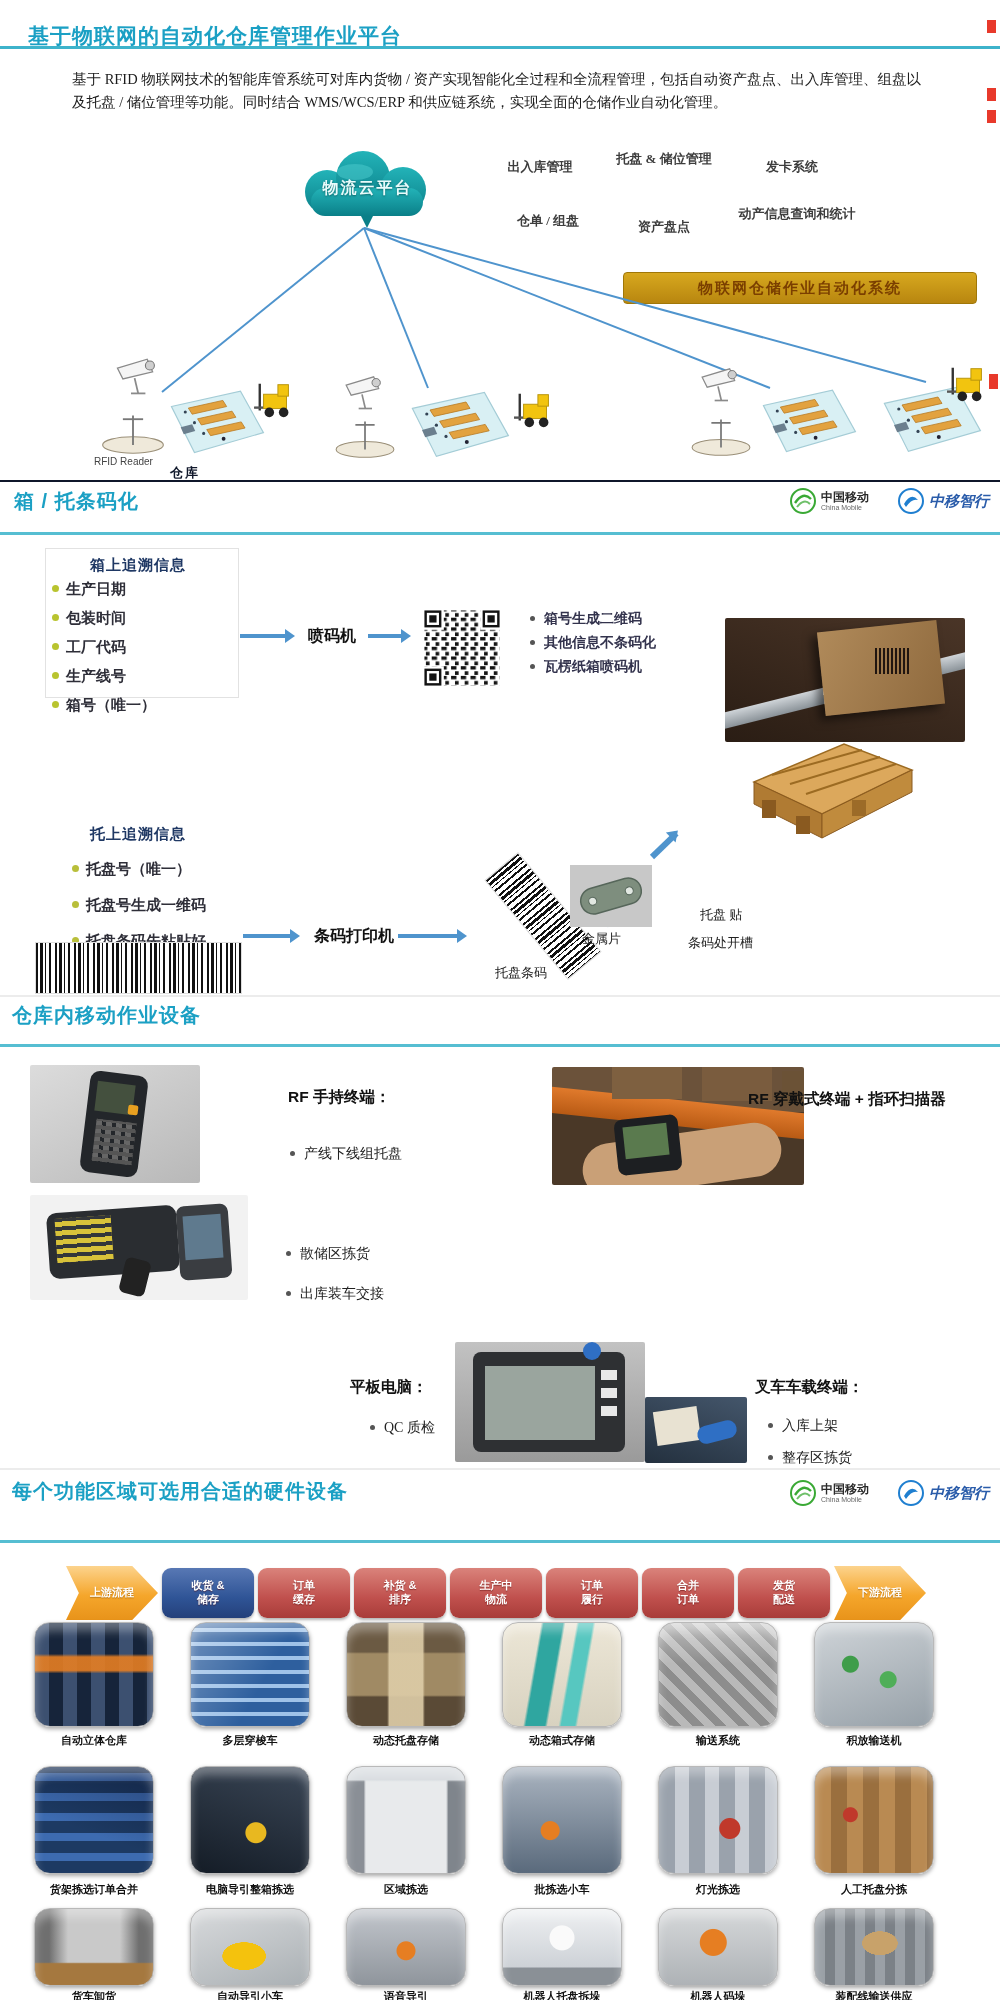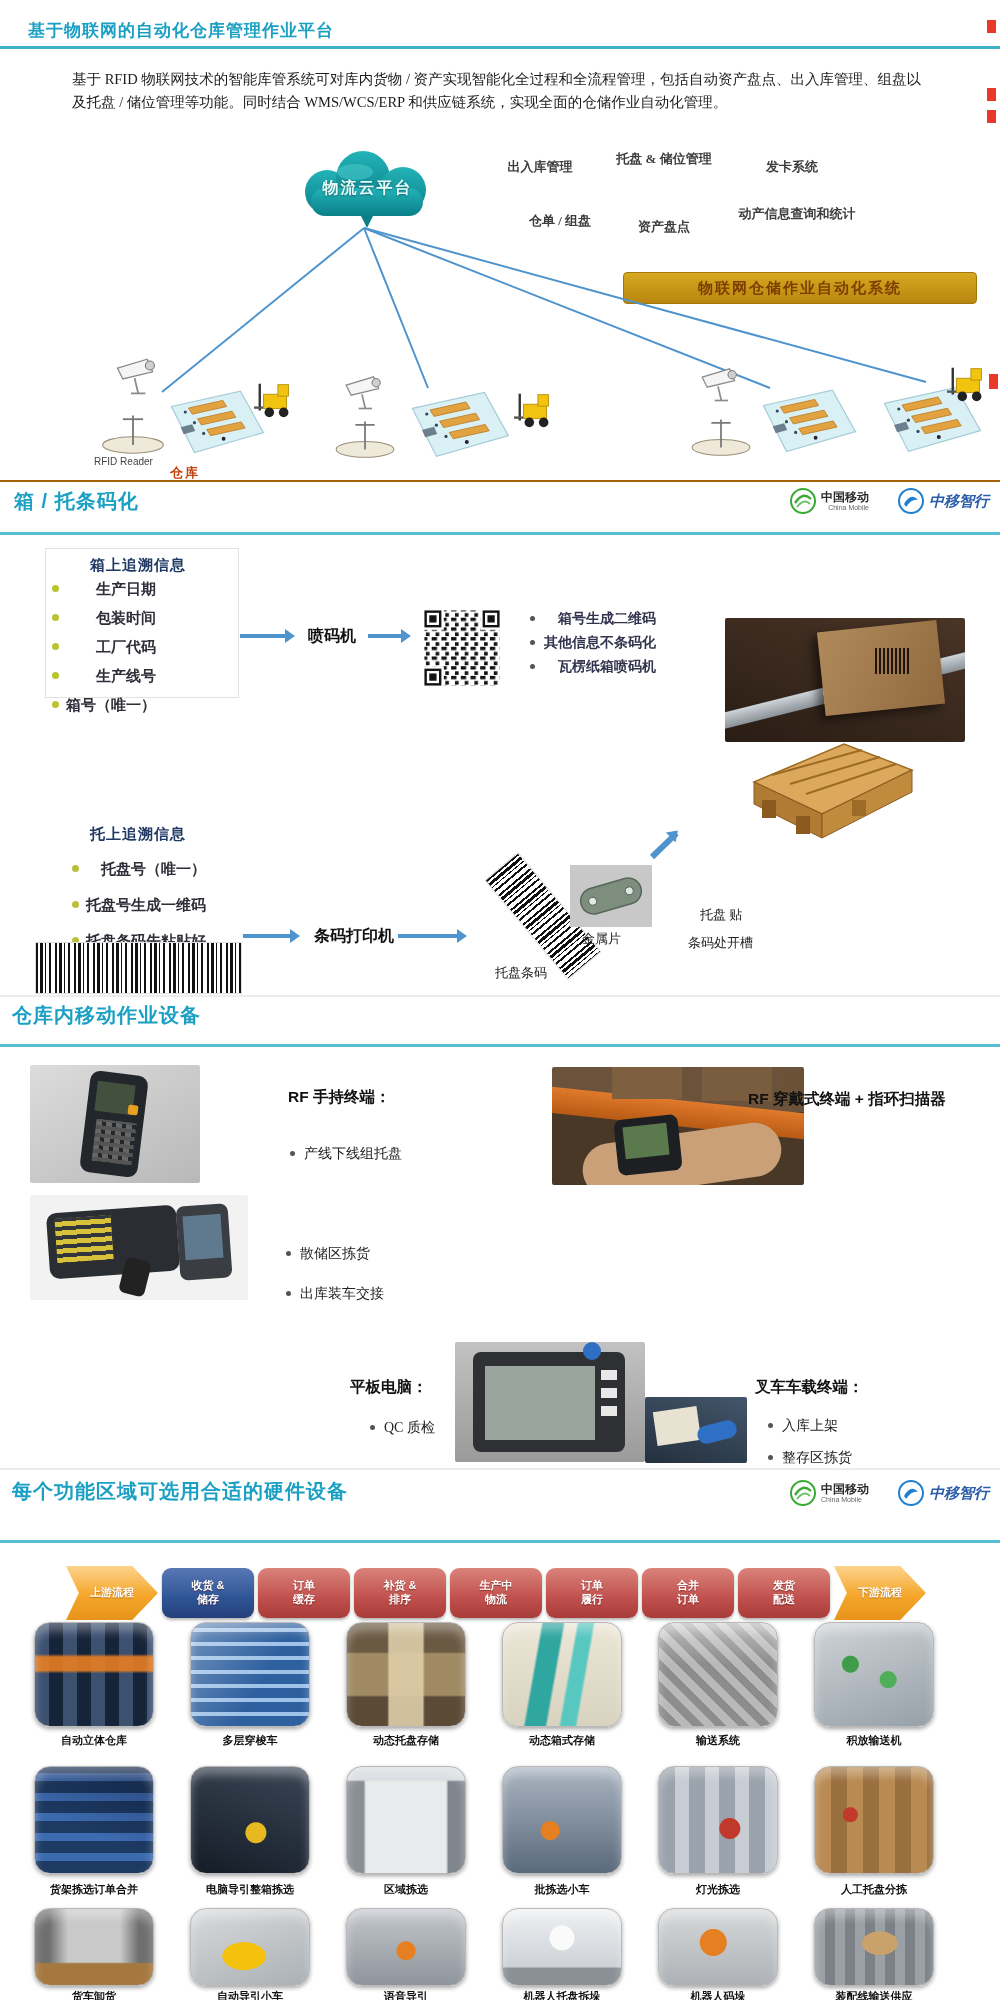--- a/index.html
+++ b/index.html
@@ -1,41 +1,41 @@
 <!DOCTYPE html>
 <html><head>
 <meta charset="utf-8">
 <style>
   html,body{margin:0;padding:0;background:#fff;}
   .page{position:relative;width:1000px;height:2000px;background:#fff;overflow:hidden;
         font-family:"Liberation Sans","DejaVu Sans",sans-serif;}
   .slide{position:absolute;left:0;width:1000px;background:#fff;}
   .s1{top:0;height:480px;}
-  .s2{top:480px;height:515px;border-top:2px solid #a16207;text-align:right;}
+  .s2{top:480px;height:515px;border-top:2px solid #0f172a;}
   .s3{top:995px;height:473px;border-top:2px solid #ececec;}
   .s4{top:1468px;height:532px;border-top:2px solid #ececec;}
   .abs{position:absolute;}
   .heading{position:absolute;color:#1ba0c4;font-weight:bold;font-size:20px;letter-spacing:1px;white-space:nowrap;}
   .rule{position:absolute;left:0;width:1000px;height:3px;background:#56bed2;}
   
-  .title{position:absolute;left:28px;top:8px;font-size:17px;color:#1ba0c4;font-weight:bold;letter-spacing:1px;}
+  .title{position:absolute;left:28px;top:8px;font-size:21px;color:#1ba0c4;font-weight:bold;letter-spacing:1px;}
   .para{position:absolute;left:72px;top:68px;width:862px;font-size:14.5px;line-height:1.6;color:#1c1c1c;
         font-family:"Liberation Serif","DejaVu Serif",serif;margin:0;}
   .sysgrid{position:absolute;left:76px;top:148px;width:156px;display:grid;grid-template-columns:75px 75px;gap:5px;}
   .sys{height:36px;border-radius:10px;color:#fff;font-weight:bold;font-size:12.5px;display:flex;align-items:center;
        justify-content:center;text-align:center;line-height:1.05;box-shadow:0 1px 2px rgba(0,0,0,.25);}
   .feat{position:absolute;font-size:13px;color:#3d3d3d;font-weight:bold;text-align:center;line-height:1.35;
         font-family:"Liberation Serif","DejaVu Serif",serif;}
   .banner{position:absolute;left:623px;top:272px;width:352px;height:30px;border-radius:4px;
           background:linear-gradient(#d7a81f,#b8860f);border:1px solid #a07708;color:#7b3f00;font-weight:bold;
           font-size:15px;display:flex;align-items:center;justify-content:center;letter-spacing:2px;}
   .cloudlbl{position:absolute;left:295px;top:178px;width:145px;text-align:center;color:#e8fbfb;font-weight:bold;
             font-size:16px;letter-spacing:2px;text-shadow:0 1px 2px rgba(0,60,60,.6);}
   .maplbl{position:absolute;font-size:10px;color:#444;}
-  .whlbl{position:absolute;font-size:13px;color:#c2410c;font-weight:bold;letter-spacing:2px;}
+  .whlbl{position:absolute;font-size:13px;color:#0f172a;font-weight:bold;letter-spacing:2px;}
   .redmark{position:absolute;width:9px;background:#e8392b;}
   
   .panel{position:absolute;border:1px solid #e2e2e2;background:#fff;}
   .ltitle{position:absolute;color:#1f3864;font-weight:bold;font-size:15px;letter-spacing:1px;}
   .blist{position:absolute;margin:0;padding:0;list-style:none;}
   .blist li{position:relative;padding-left:14px;margin-bottom:10px;font-size:15px;color:#2e2e38;font-weight:bold;
             font-family:"Liberation Serif","DejaVu Serif",serif;white-space:nowrap;}
   .blist li .dot{position:absolute;left:0;top:5px;width:7px;height:7px;border-radius:50%;background:#b9c42f;}
   .blist2 li{margin-bottom:17px;}
   .arr{position:absolute;background:#4f94cd;height:4px;}
@@ -154,21 +154,21 @@
       <circle cx="110" cy="44" r="23" fill="url(#gTeal)"></circle>
       <rect x="18" y="42" width="112" height="28" rx="14" fill="url(#gTeal)"></rect>
       <polygon points="68,70 80,70 74,82" fill="#0a7f88"></polygon>
       <ellipse cx="62" cy="26" rx="18" ry="8" fill="#4ecdd0" opacity="0.5"></ellipse>
     </svg>
     <div class="cloudlbl">物流云平台</div>
 
     <div class="feat" style="left:480px;top:158px;width:120px;">出入库管理</div>
     <div class="feat" style="left:604px;top:150px;width:120px;">托盘 &amp; 储位管理</div>
     <div class="feat" style="left:732px;top:158px;width:120px;">发卡系统</div>
-    <div class="feat" style="left:500px;top:212px;width:120px;">仓单 / 组盘</div>
+    <div class="feat" style="left:488px;top:212px;width:120px;">仓单 / 组盘</div>
     <div class="feat" style="left:604px;top:218px;width:120px;">资产盘点</div>
     <div class="feat" style="left:732px;top:205px;width:130px;">动产信息查询和统计</div>
 
     <div class="banner">物联网仓储作业自动化系统</div>
 
     <svg class="abs" style="left:0;top:0;" width="1000" height="480">
       <line x1="364" y1="228" x2="162" y2="392" stroke="#4f94cd" stroke-width="2"></line>
       <line x1="364" y1="228" x2="428" y2="388" stroke="#4f94cd" stroke-width="2"></line>
       <line x1="364" y1="228" x2="770" y2="388" stroke="#4f94cd" stroke-width="2"></line>
       <line x1="364" y1="228" x2="926" y2="382" stroke="#4f94cd" stroke-width="2"></line>

